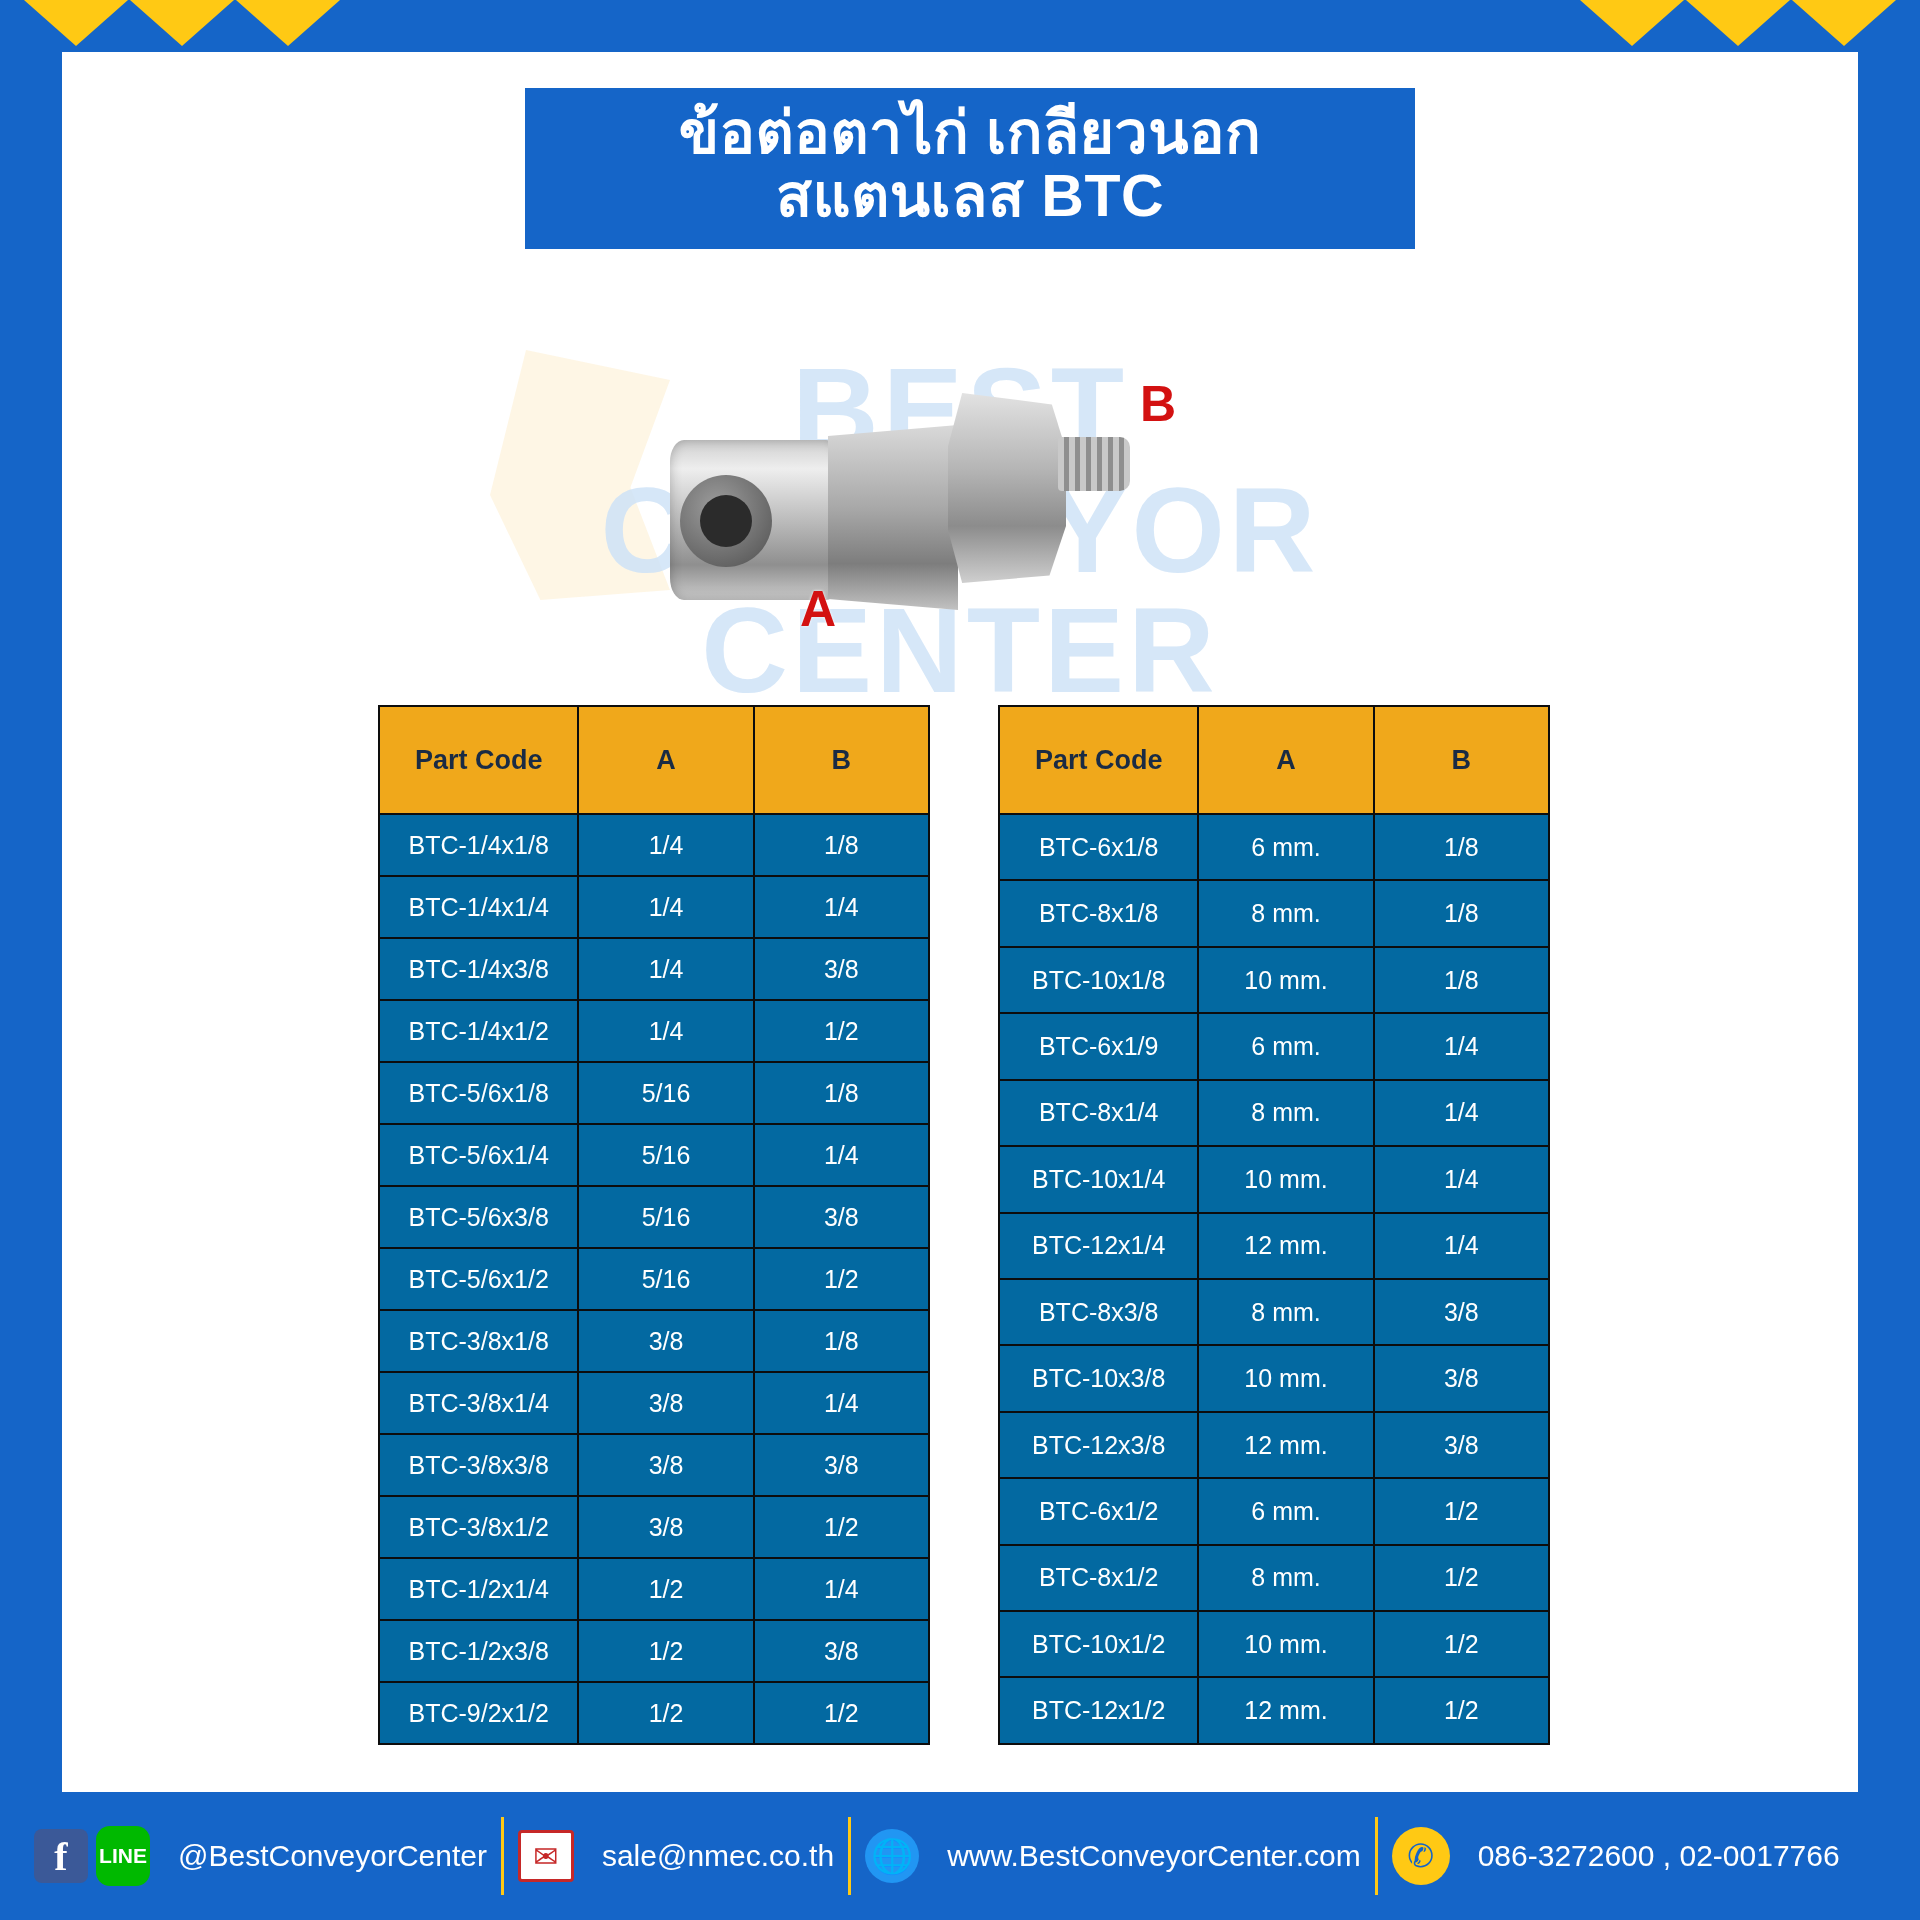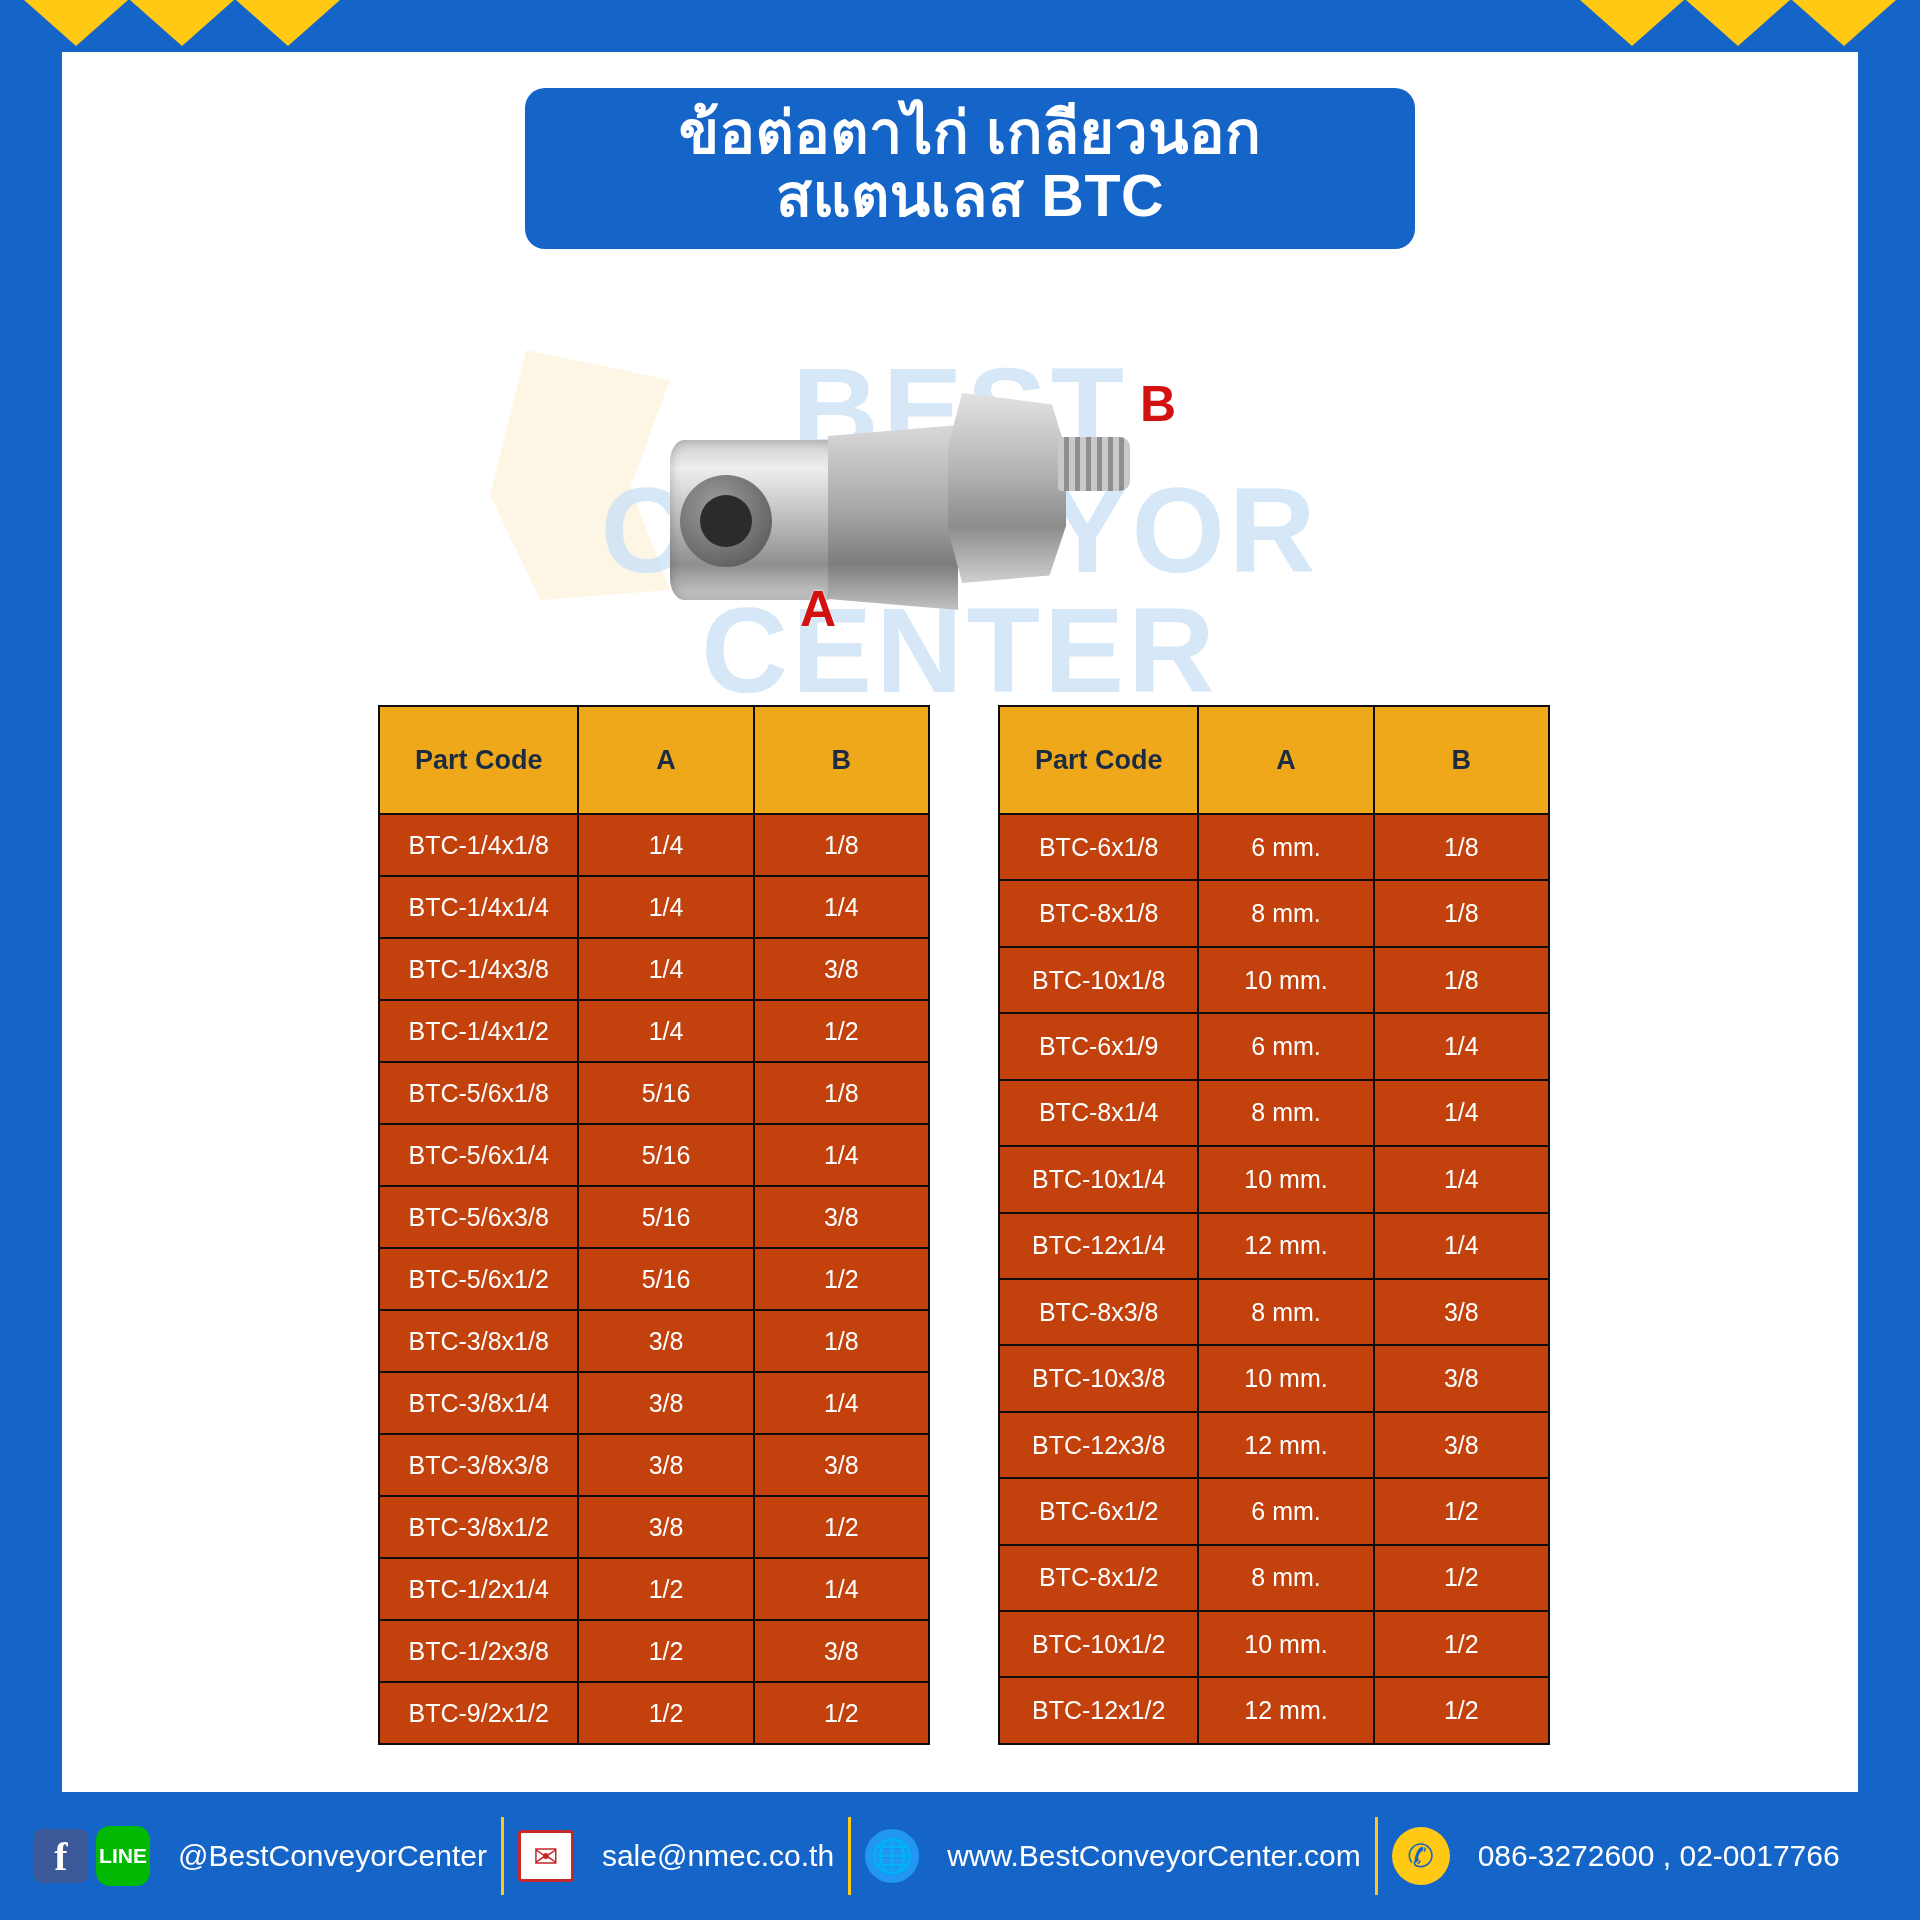--- a/index.html
+++ b/index.html
@@ -48,21 +48,20 @@
   
   .title-box {
     position: absolute;
     left: 525px;
     top: 88px;
     width: 890px;
     padding: 14px 20px 22px;
     background: #1565c8;
     text-align: center;
     color: #ffffff;
-    border-radius: 20px;
   }
   .title-line {
     font-size: 59px;
     font-weight: bold;
     line-height: 1.06;
     letter-spacing: 0.5px;
     white-space: nowrap;
   }
 
   
@@ -147,21 +146,21 @@
     position: absolute;
     left: 378px;
     top: 705px;
     width: 1172px;
     display: flex;
     justify-content: space-between;
   }
   table {
     border-collapse: collapse;
     width: 552px;
-    background: #c2410c;
+    background: #0369a1;
   }
   th, td {
     border: 2px solid #0d0d0d;
     text-align: center;
     font-size: 25px;
     height: 62px;
     color: #ffffff;
     font-weight: normal;
   }
   thead th {

